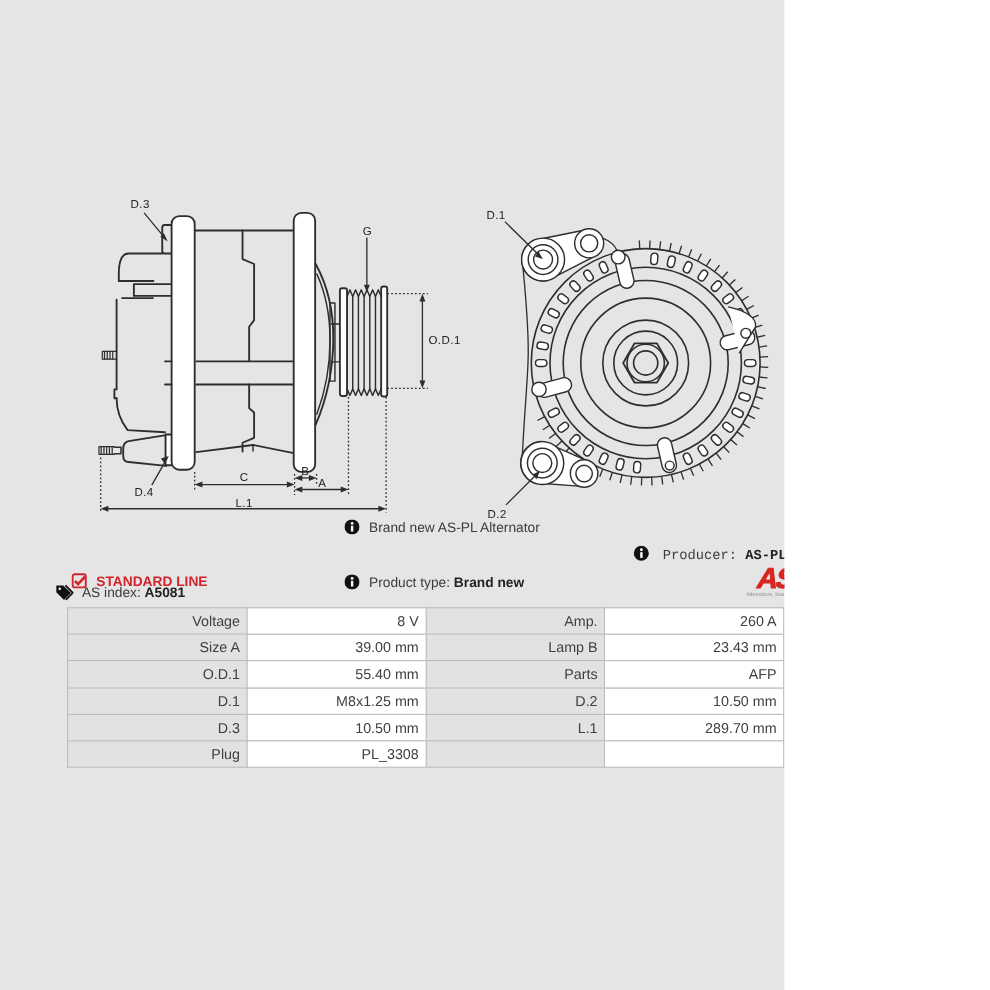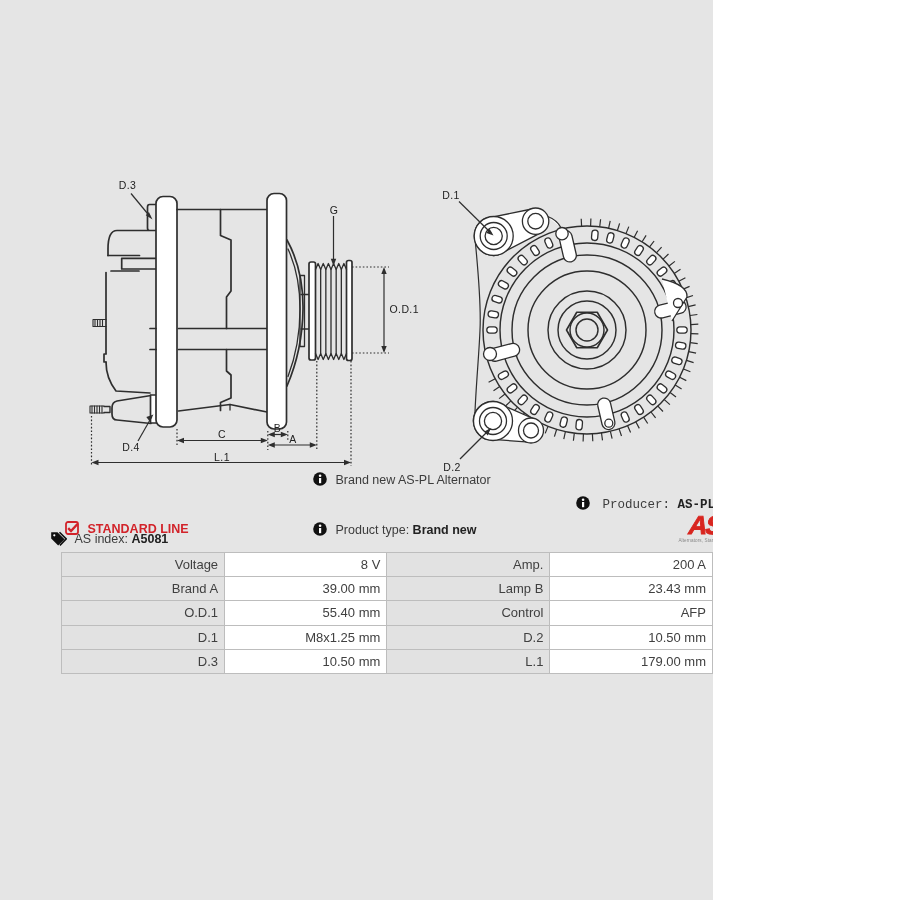--- a/index.html
+++ b/index.html
@@ -463,45 +463,51 @@
         <col style="width:168px">
         <col style="width:169px">
         <col style="width:168px">
         <col style="width:170px">
       </colgroup>
     <tbody>
         <tr>
           <td class="lab">Voltage</td>
           <td class="val">8 V</td>
           <td class="lab">Amp.</td>
-          <td class="val">200 A</td>
+          <td class="val">260 A</td>
         </tr>
     <tr>
-          <td class="lab">Brand A</td>
+          <td class="lab">Size A</td>
           <td class="val">39.00 mm</td>
           <td class="lab">Lamp B</td>
           <td class="val">23.43 mm</td>
         </tr>
     <tr>
           <td class="lab">O.D.1</td>
           <td class="val">55.40 mm</td>
-          <td class="lab">Control</td>
+          <td class="lab">Parts</td>
           <td class="val">AFP</td>
         </tr>
     <tr>
           <td class="lab">D.1</td>
           <td class="val">M8x1.25 mm</td>
           <td class="lab">D.2</td>
           <td class="val">10.50 mm</td>
         </tr>
     <tr>
           <td class="lab">D.3</td>
           <td class="val">10.50 mm</td>
           <td class="lab">L.1</td>
-          <td class="val">179.00 mm</td>
+          <td class="val">289.70 mm</td>
+        </tr>
+    <tr>
+          <td class="lab">Plug</td>
+          <td class="val">PL_3308</td>
+          <td class="lab"></td>
+          <td class="val"></td>
         </tr>
   </tbody>
     </table>
 
   <div class="abs" style="left:768px;top:612px;width:62px;text-align:center;
        font-size:10.5px;font-weight:bold;color:#e02a2a;letter-spacing:0.2px;">PL_3308</div>
 
   <div class="abs" style="left:766px;top:630px;">
     <svg width="64" height="48" viewBox="0 0 64 48">
       <g fill="none" stroke="#111" stroke-width="2">

